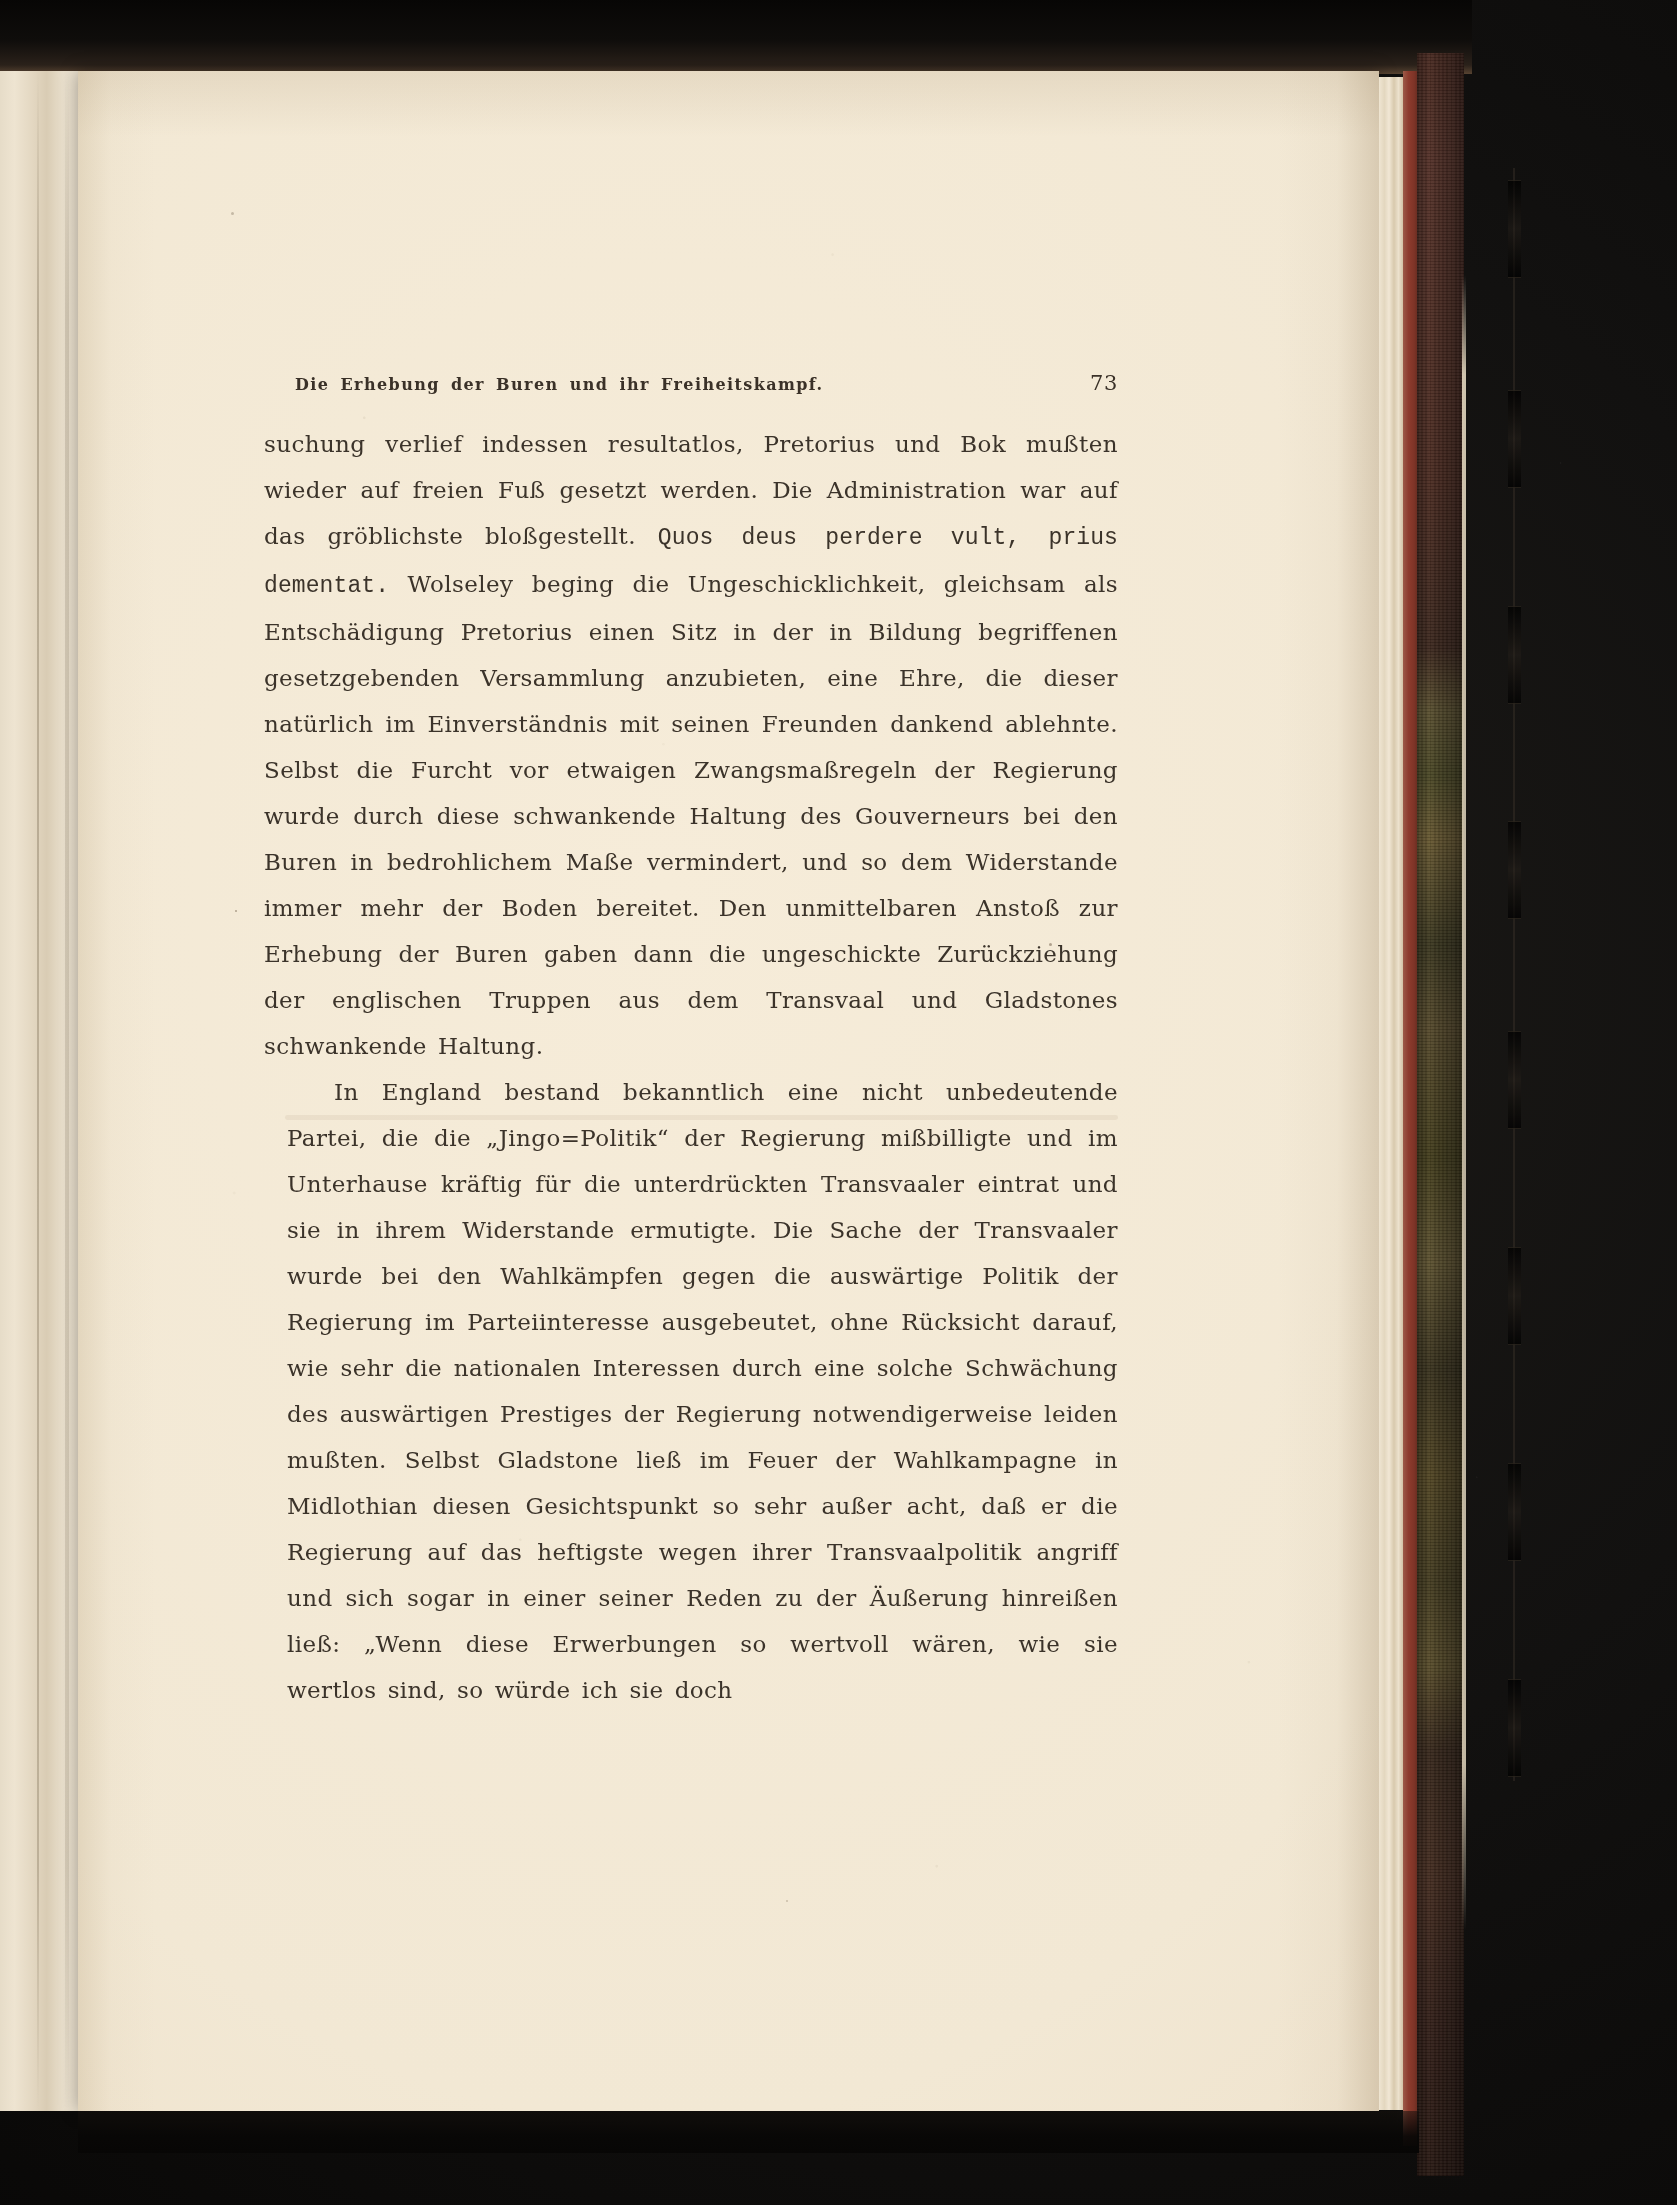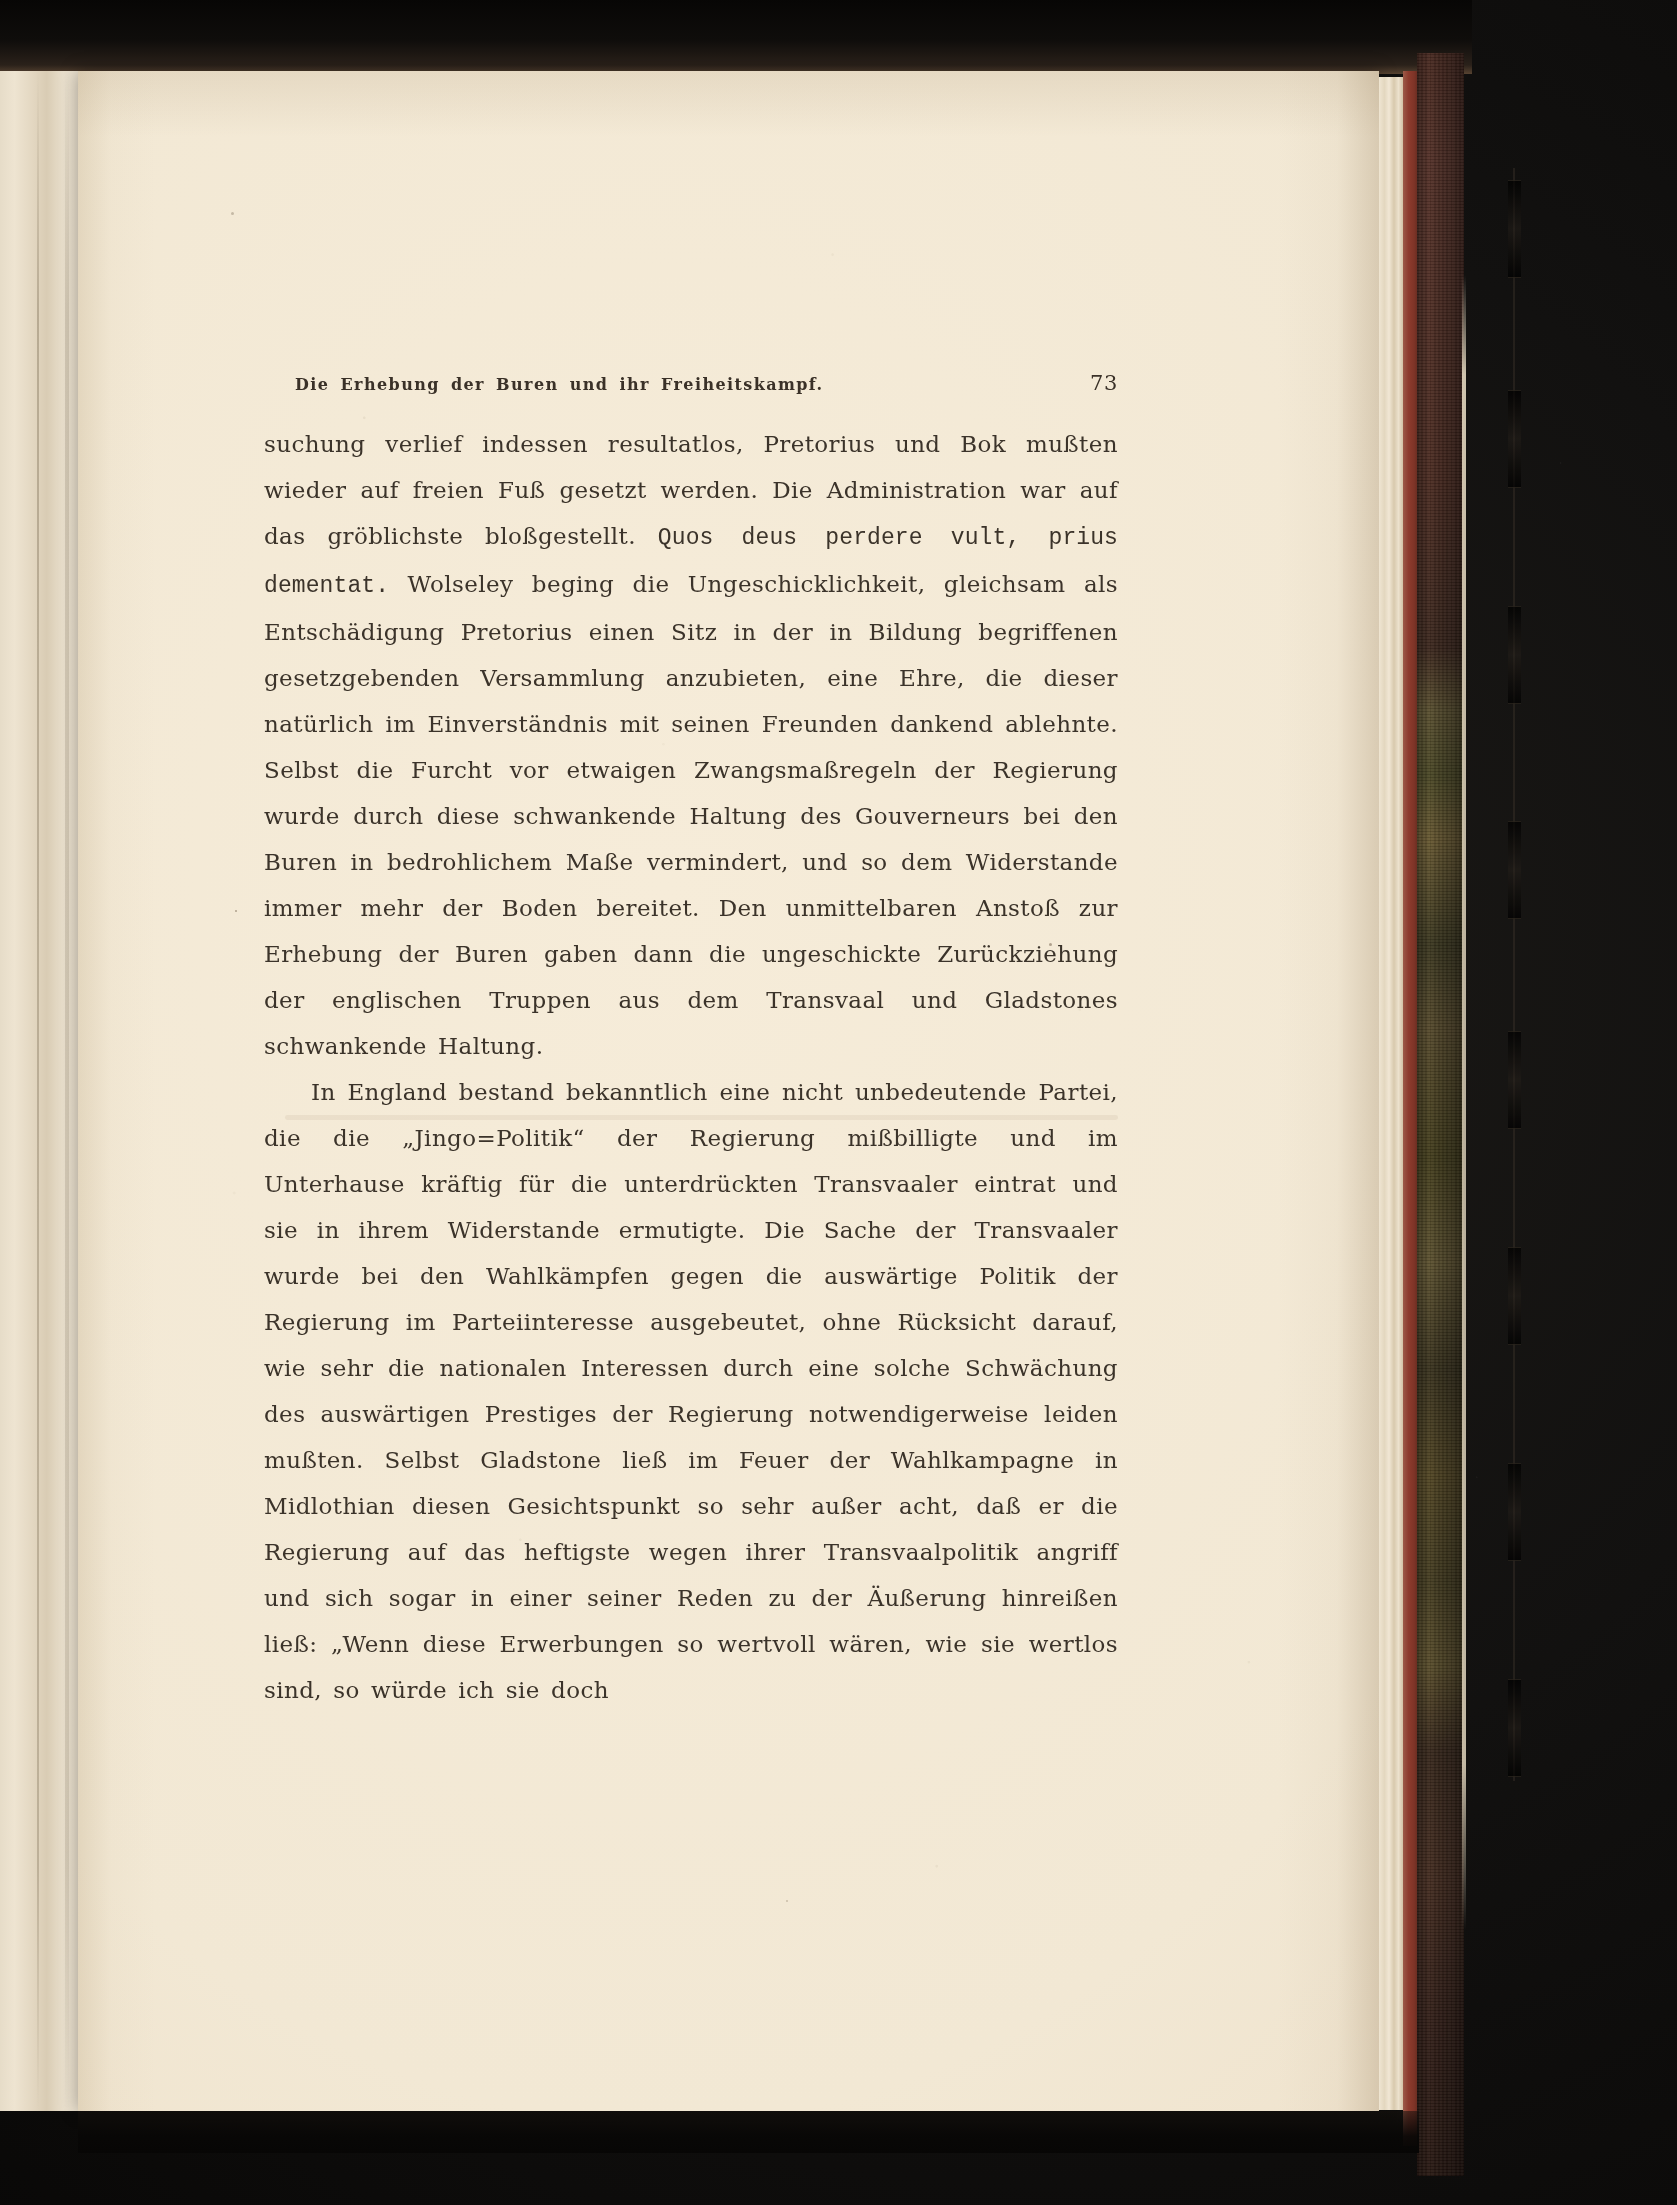--- a/index.html
+++ b/index.html
@@ -243,20 +243,21 @@
     color: #3b332a;
     word-spacing: 3.6px;
     letter-spacing: 0.4px;
     -webkit-font-smoothing: none;
   }
   .body-text p.indent {
     text-indent: 47px;
   }
   .body-text p + p {
     margin-top: 0;
+    margin-left: 23px;
   }
 
   
   .antiqua {
     font-family: Liberation Mono, monospace;
     letter-spacing: 0.1px;
   }
 
   
   .ghost {

